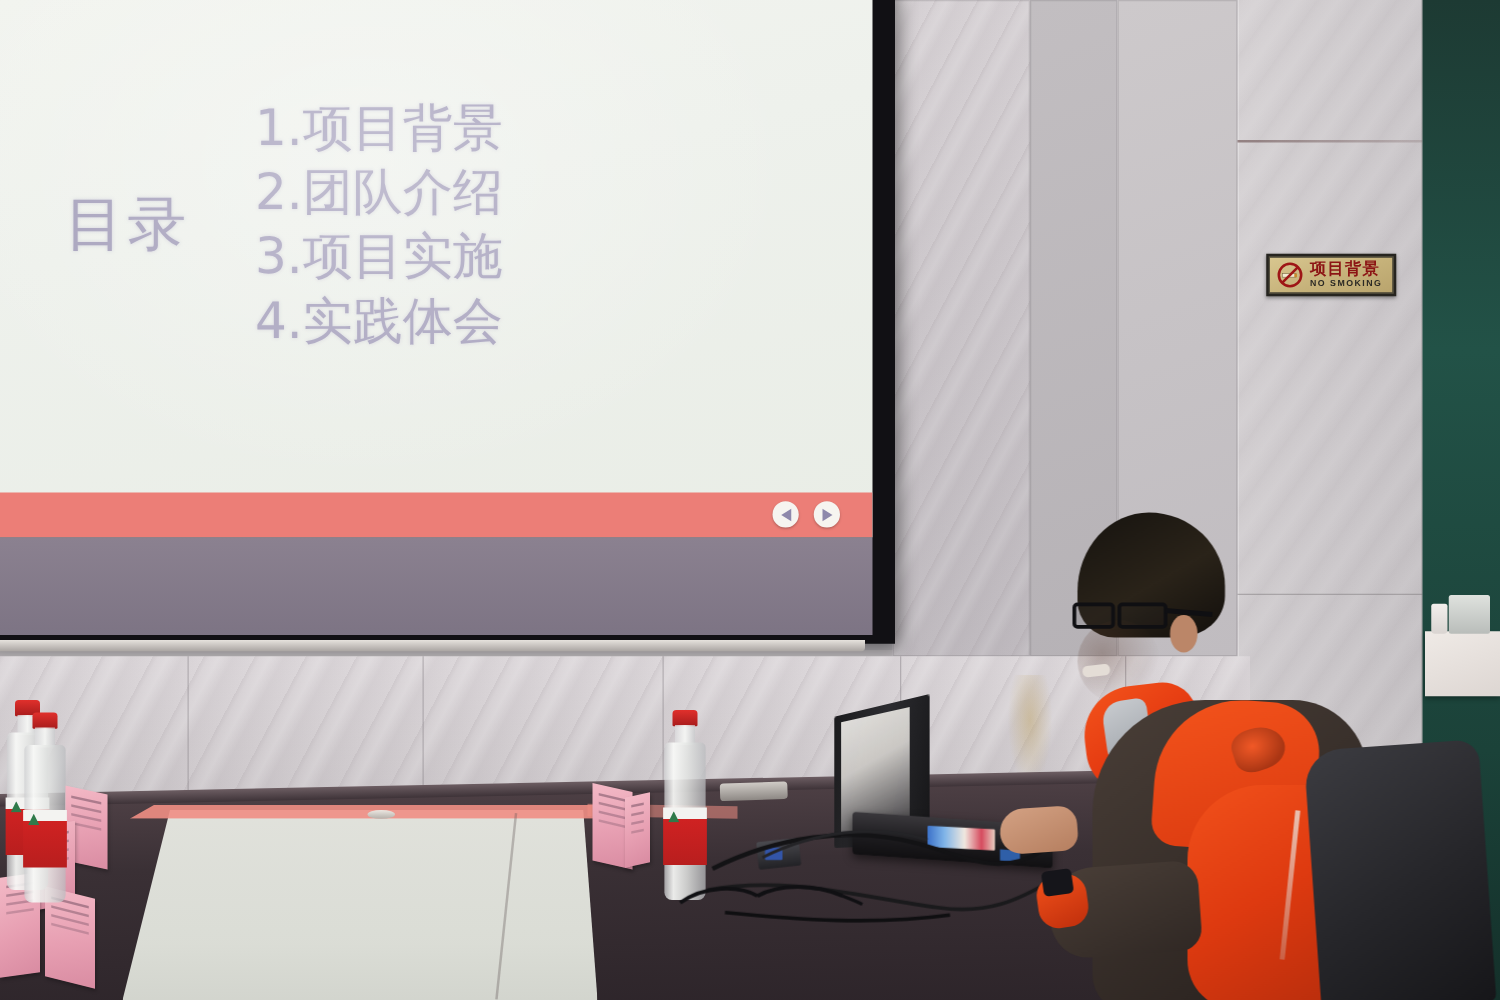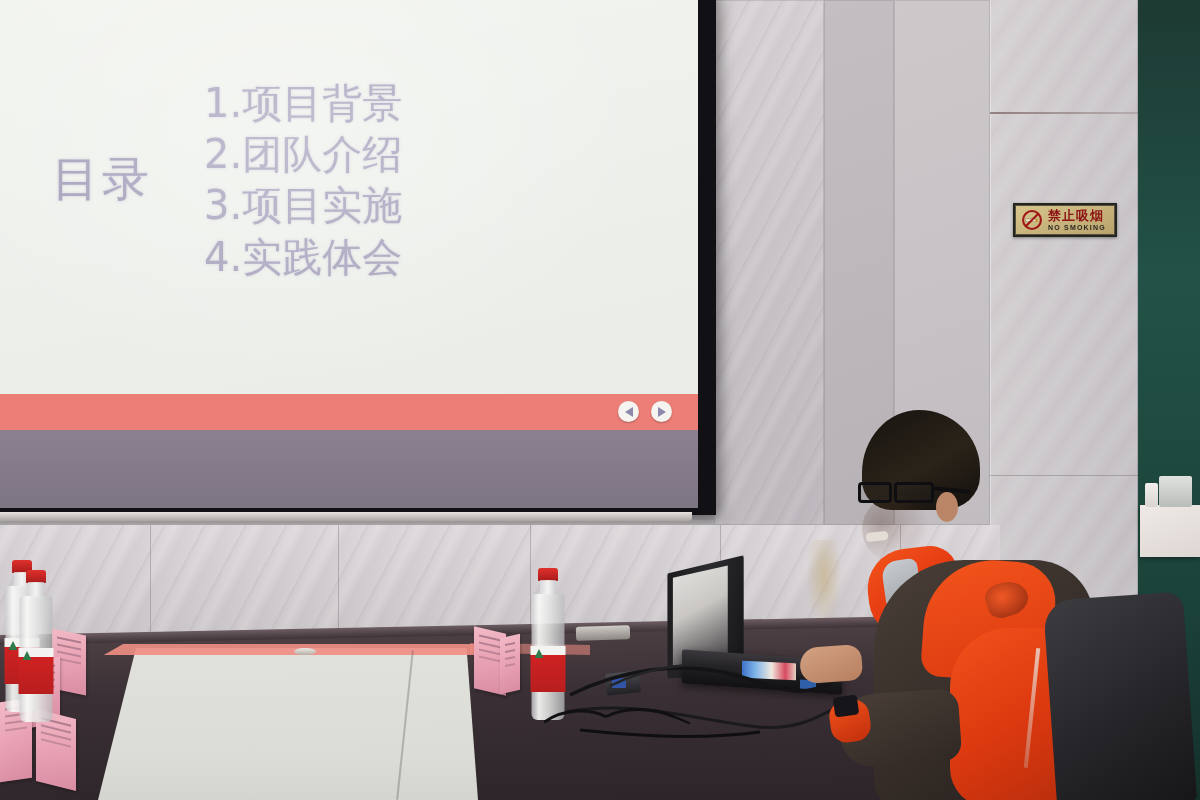--- a/index.html
+++ b/index.html
@@ -584,21 +584,21 @@
     <div style="width:100%; height:100%;
                 background:linear-gradient(160deg,#d8c68f 0%,#c6b27a 55%,#b9a46d 100%);
                 border:1px solid #55503f; display:flex; align-items:center; gap:5px; padding:0 5px;">
       <svg width="22" height="22" viewBox="0 0 32 32">
         <circle cx="16" cy="16" r="13" fill="none" stroke="#9e1616" stroke-width="3"></circle>
         <rect x="7" y="14.5" width="16" height="4" fill="#f2ead2" stroke="#6b5f3c" stroke-width="0.6"></rect>
         <rect x="21" y="14.5" width="3" height="4" fill="#c98a2a"></rect>
         <line x1="6.5" y1="25.5" x2="25.5" y2="6.5" stroke="#9e1616" stroke-width="3"></line>
       </svg>
       <div style="display:flex; flex-direction:column; line-height:1;">
-        <span style="font-size:13px; color:#8c1414; font-weight:bold; font-family:'DejaVu Sans',sans-serif; letter-spacing:1px;">禁止吸烟</span>
+        <span style="font-size:13px; color:#8c1414; font-weight:bold; font-family:'DejaVu Sans',sans-serif; letter-spacing:1px;">项目背景</span>
         <span style="font-size:7px; color:#2a2824; font-weight:bold; letter-spacing:1.2px; margin-top:2px; font-family:'Liberation Sans',sans-serif;">NO SMOKING</span>
       </div>
     </div>
   </div>
 
   <div class="screen-frame"></div>
 
   <div class="slide">
     <div class="slide-title">目录</div>
 

